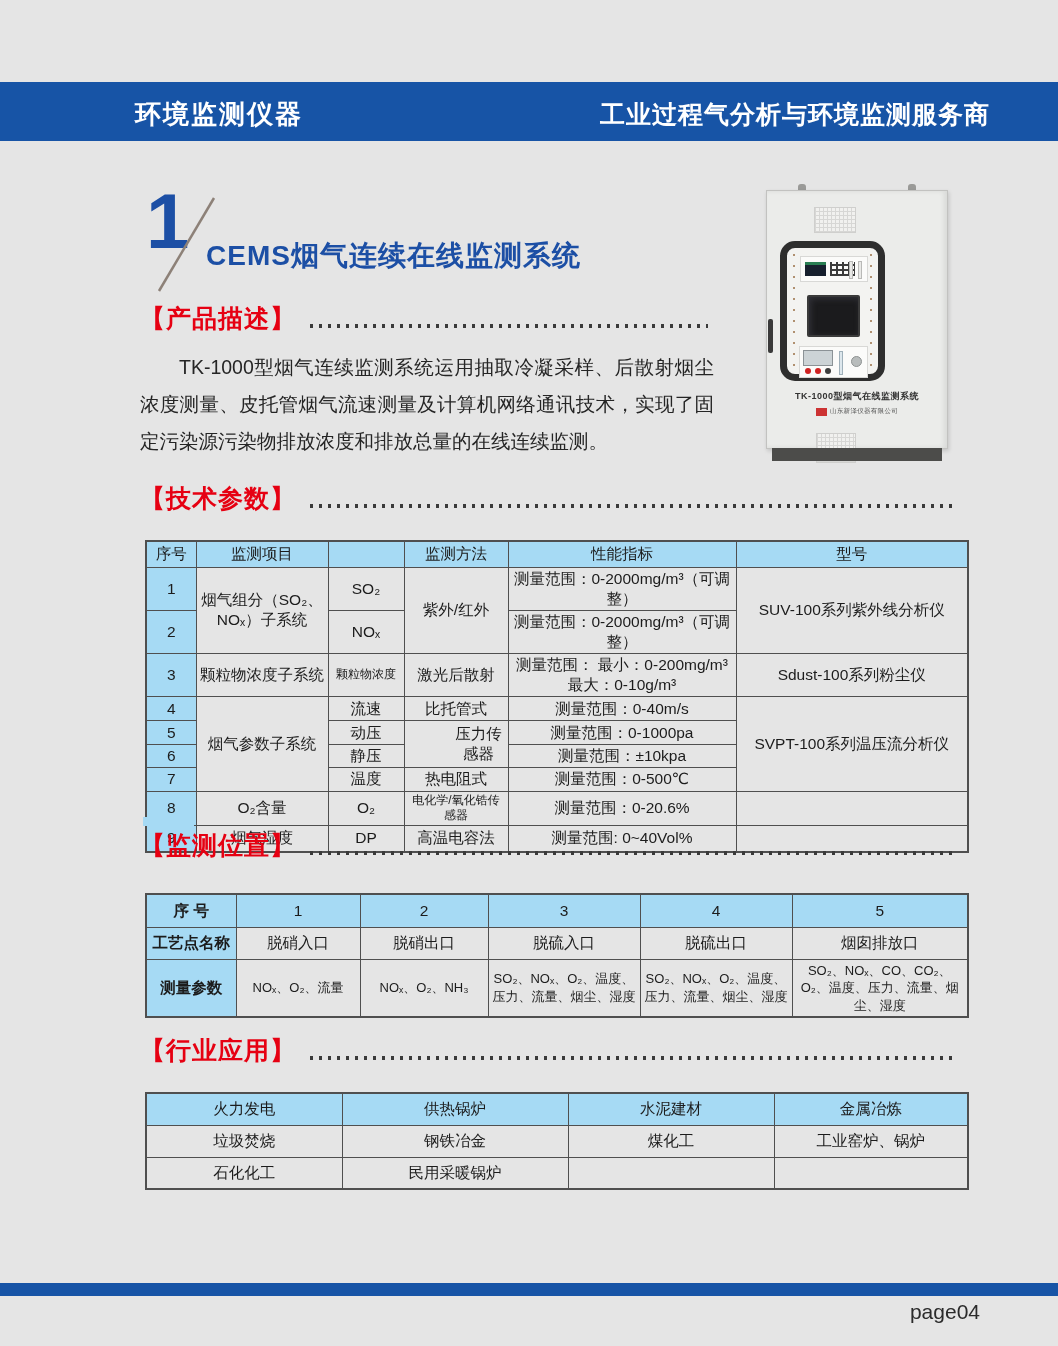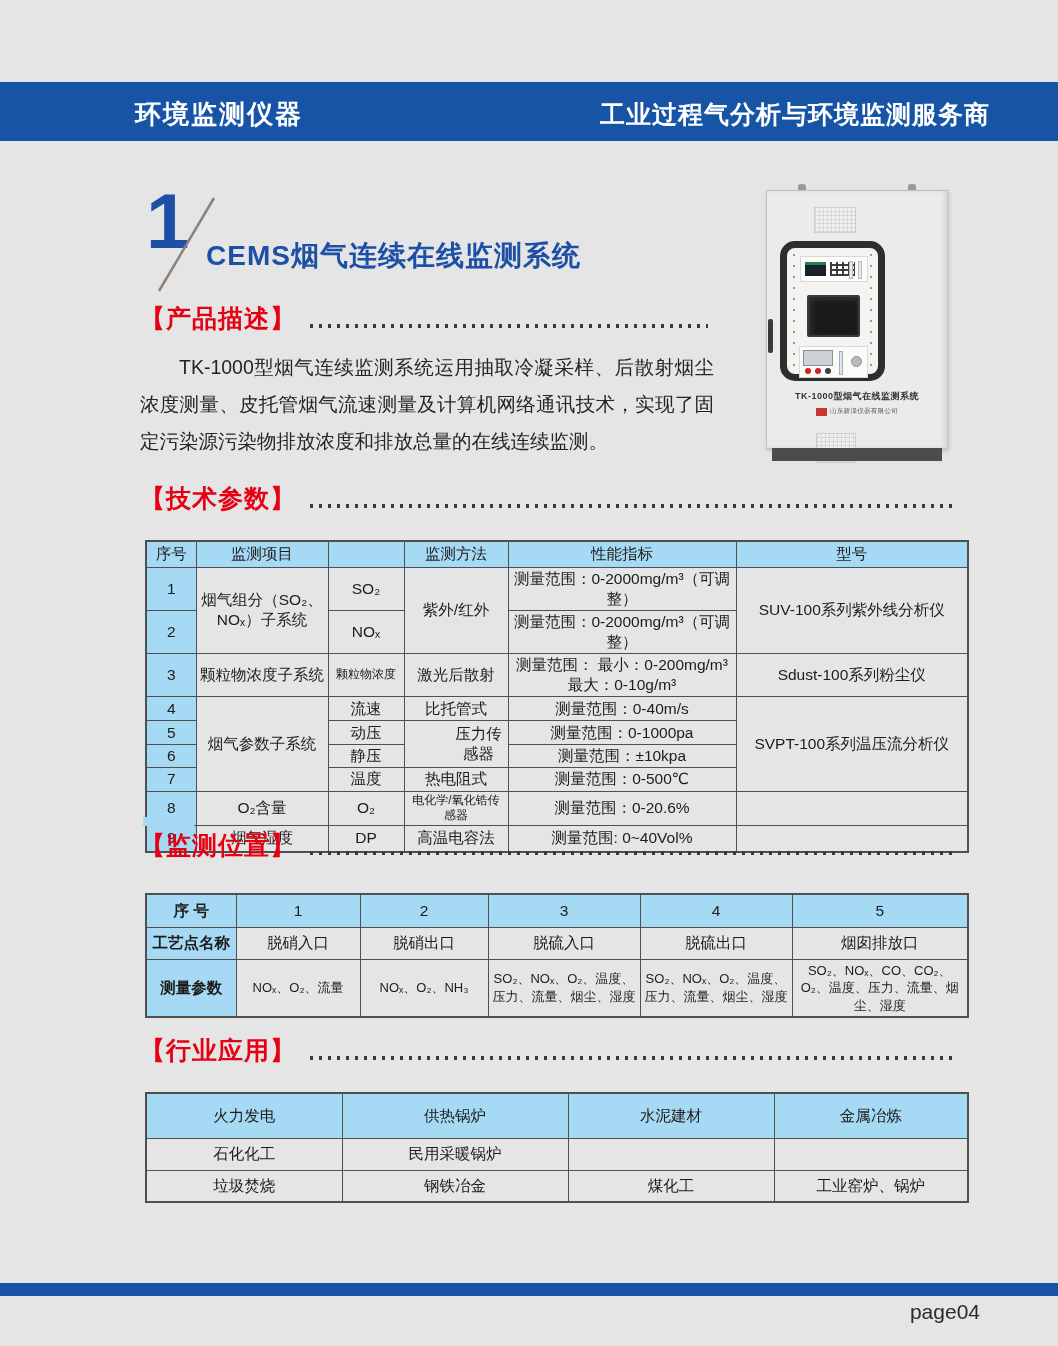--- a/index.html
+++ b/index.html
@@ -281,37 +281,37 @@
   </div>
 
   <table class="app" style="top:1092px">
     <colgroup>
         <col style="width:196px">
         <col style="width:226px">
         <col style="width:206px">
         <col style="width:194px">
       </colgroup>
     <tbody>
-        <tr style="height:45px">
+        <tr style="height:32px">
       <td class="blue">火力发电</td>
       <td class="blue">供热锅炉</td>
       <td class="blue">水泥建材</td>
       <td class="blue">金属冶炼</td>
+    </tr>
+    <tr style="height:32px">
+      <td>垃圾焚烧</td>
+      <td>钢铁冶金</td>
+      <td>煤化工</td>
+      <td>工业窑炉、锅炉</td>
     </tr>
     <tr style="height:32px">
       <td>石化化工</td>
       <td>民用采暖锅炉</td>
       <td></td>
       <td></td>
     </tr>
-    <tr style="height:32px">
-      <td>垃圾焚烧</td>
-      <td>钢铁冶金</td>
-      <td>煤化工</td>
-      <td>工业窑炉、锅炉</td>
-    </tr>
   </tbody>
     </table>
 
   <div class="footbar"></div>
   <div class="pagenum">page04</div>
 
 </div>
 
 </body></html>

